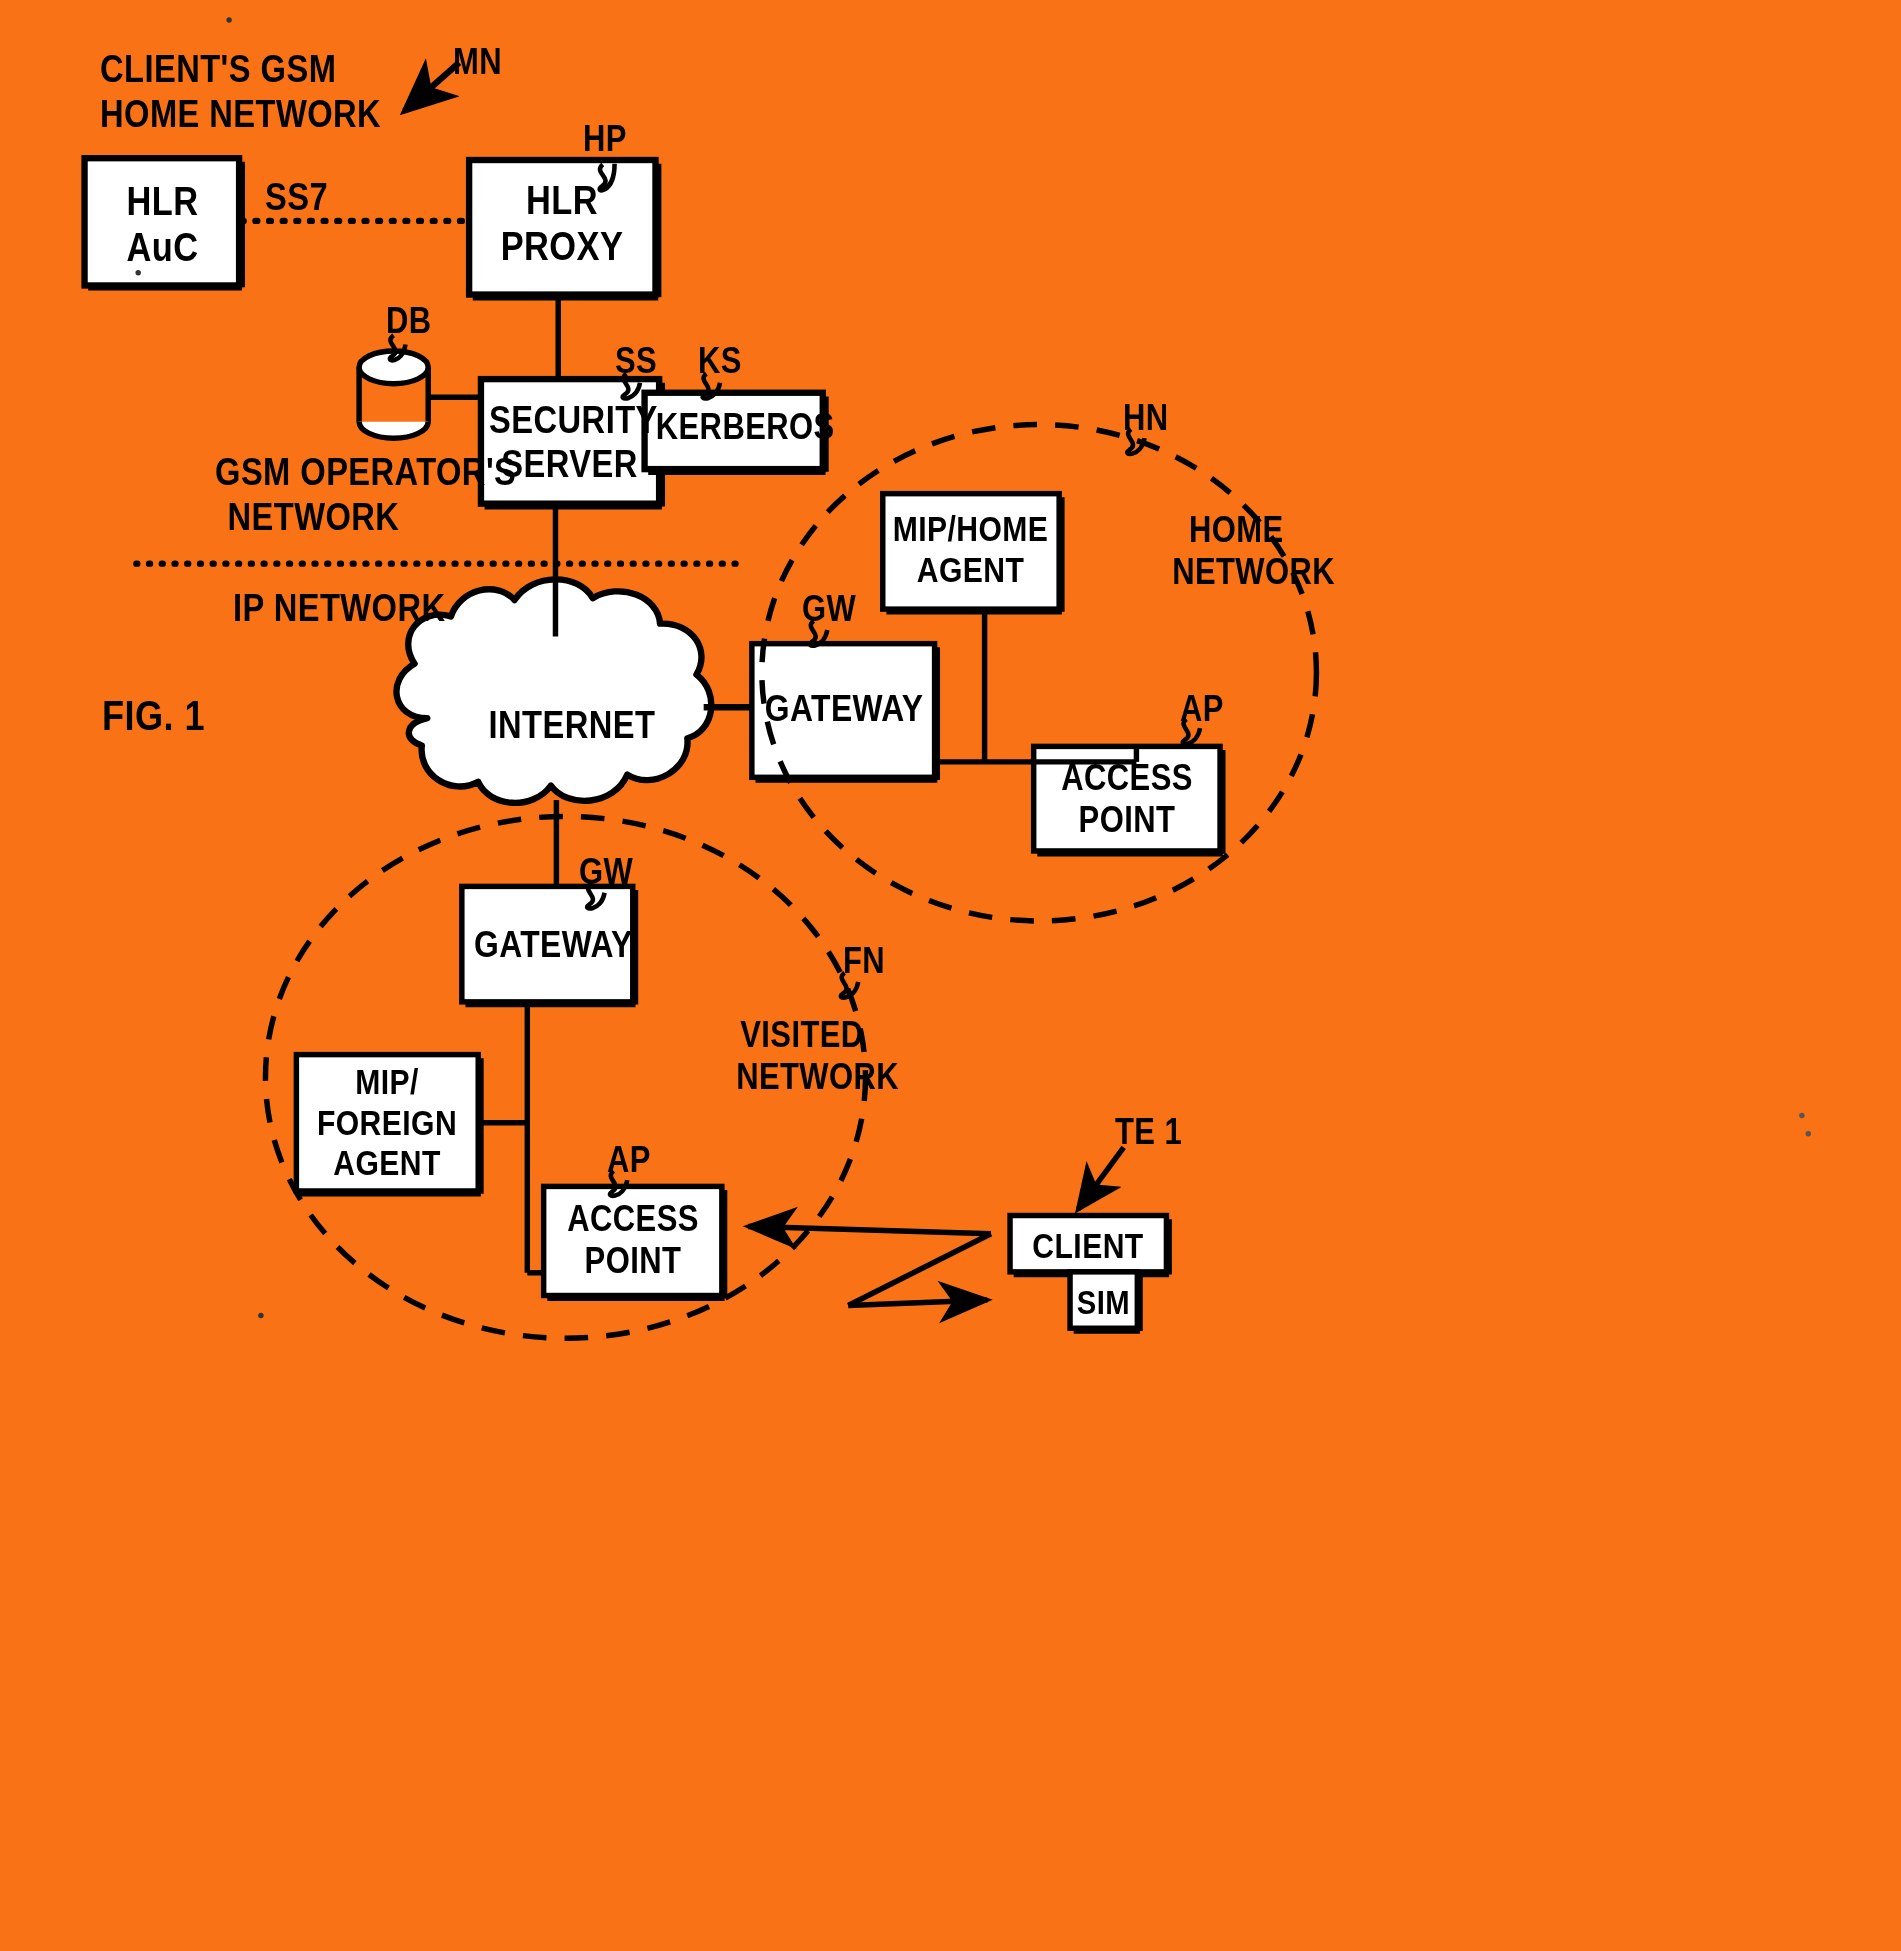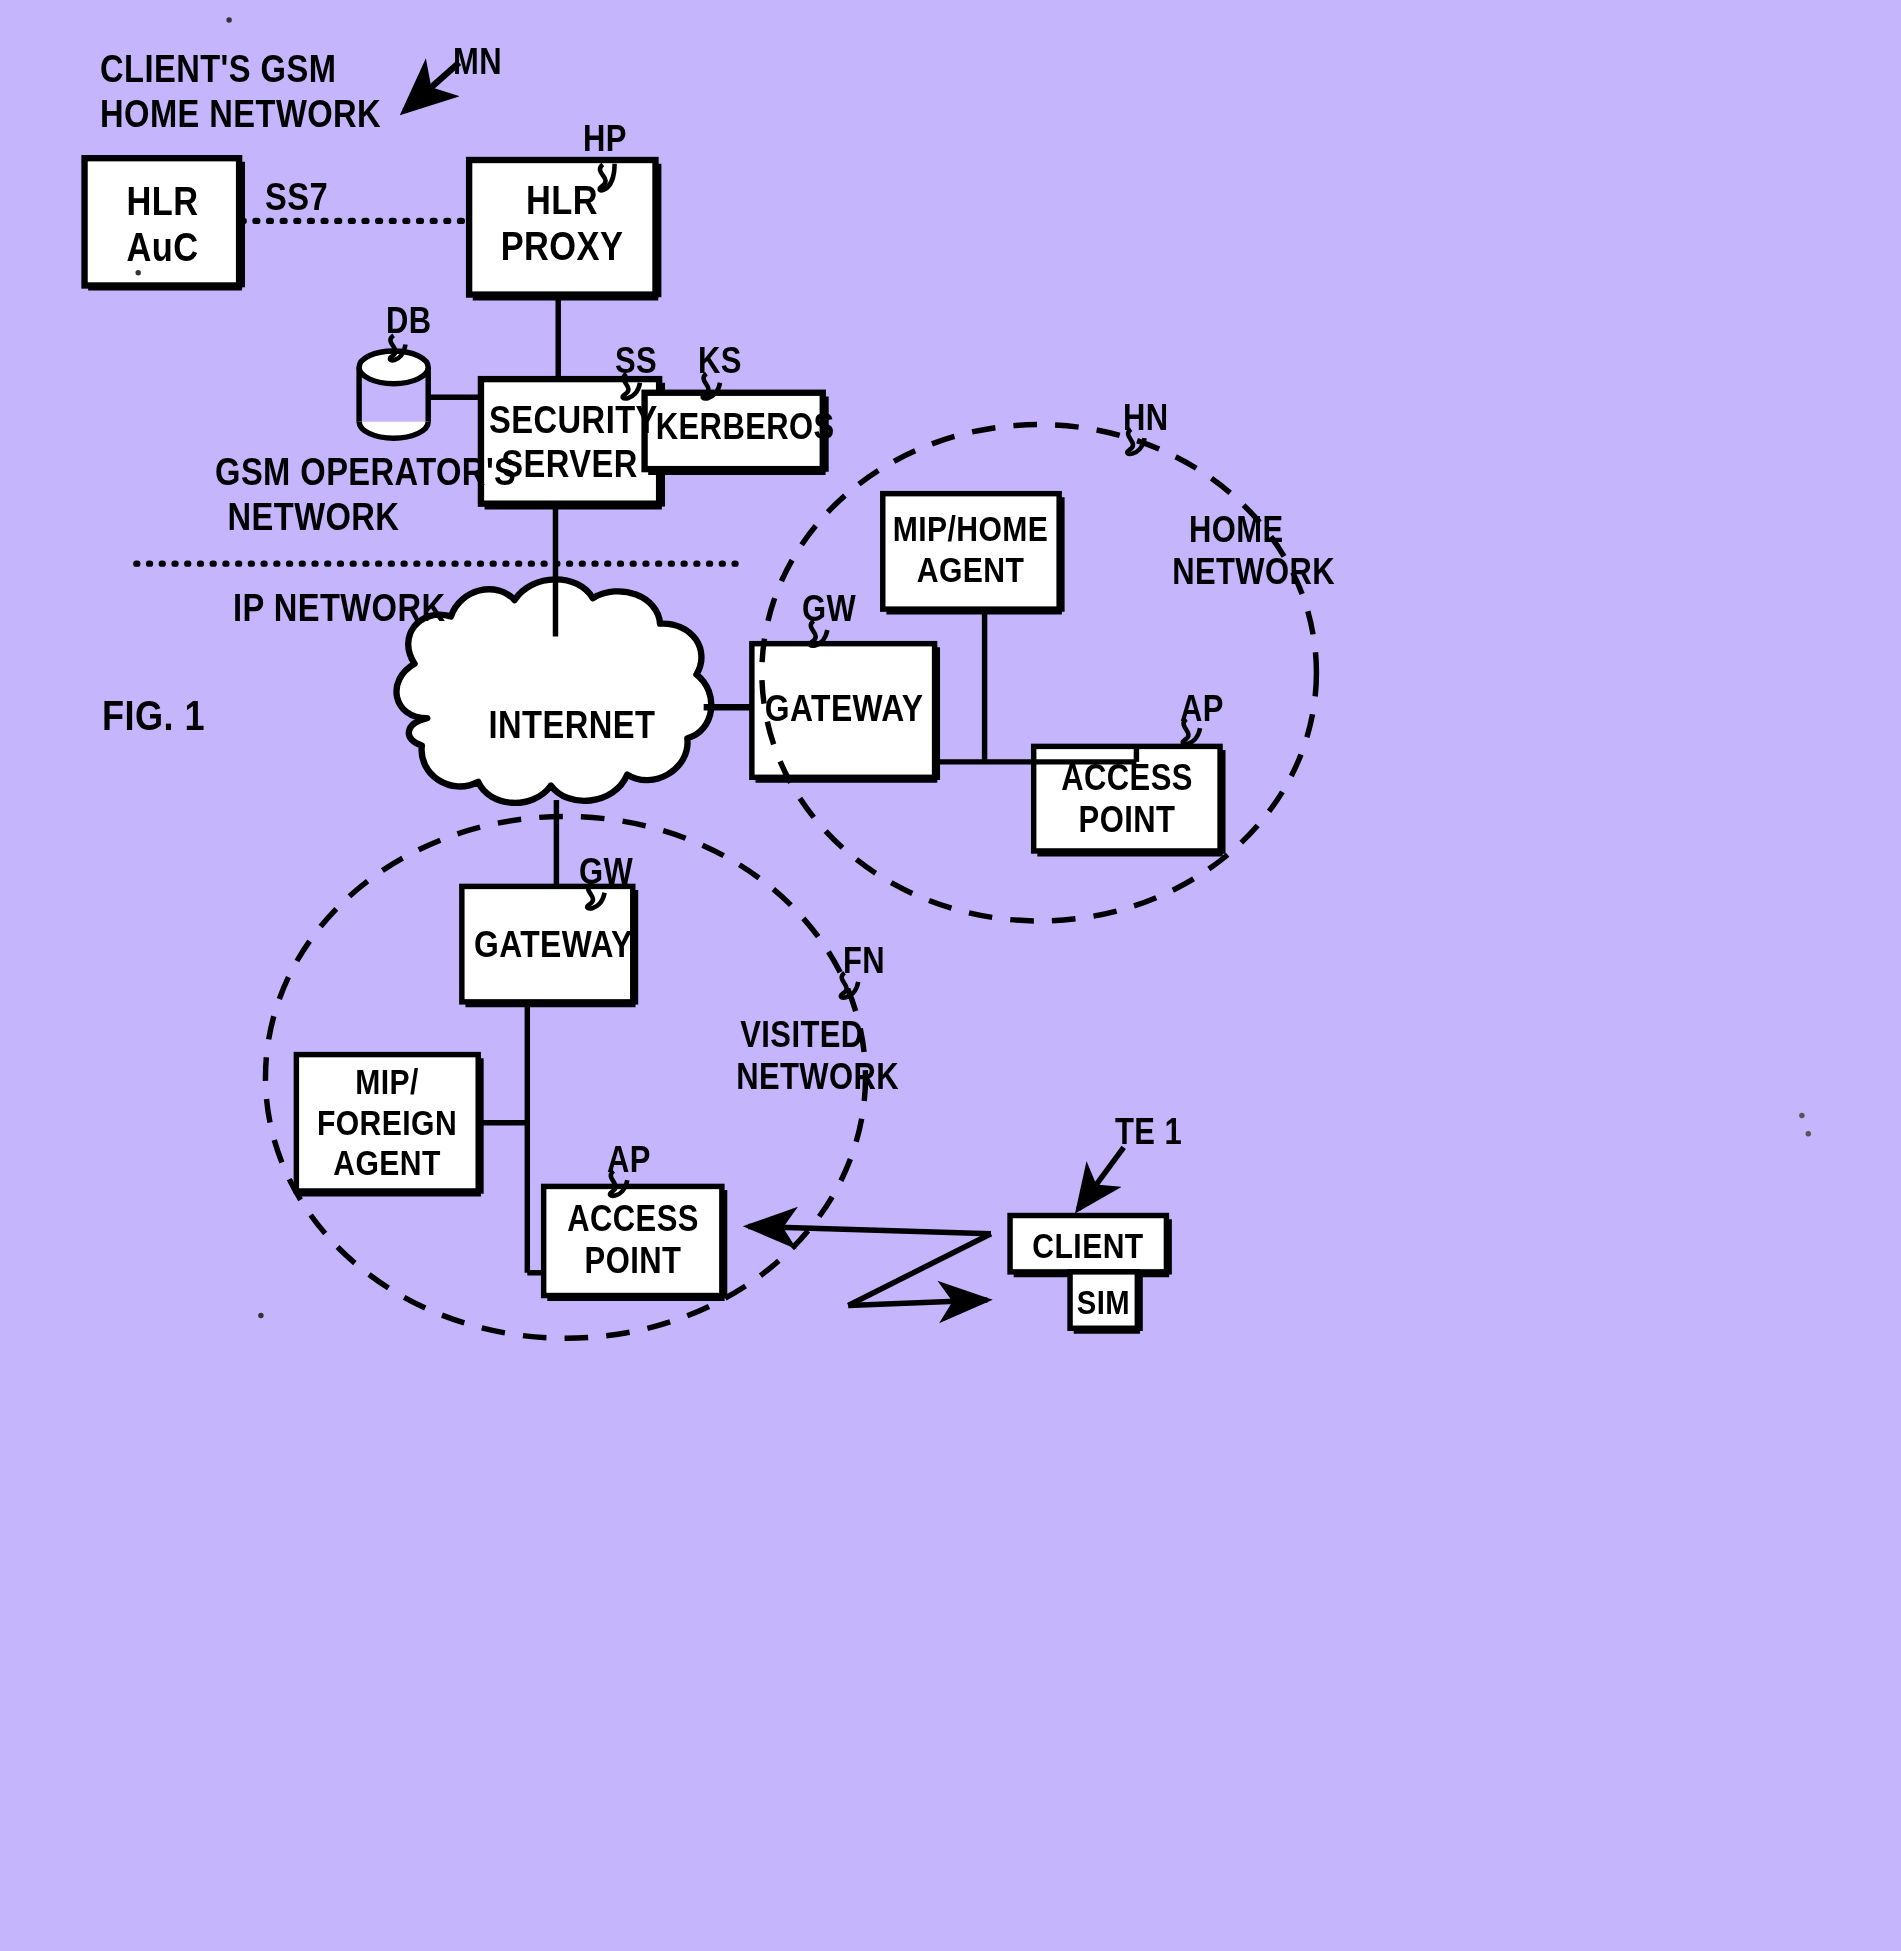--- a/index.html
+++ b/index.html
@@ -8,21 +8,21 @@
     padding: 0;
     background: #ffffff;
   }
   body {
     font-family: "Liberation Sans", sans-serif;
   }
   #root {
     position: relative;
     width: 1901px;
     height: 1951px;
-    background: #c4b5fd;
+    background: #f97316;
     overflow: hidden;
   }
   #svgLayer {
     position: absolute;
     left: 0;
     top: 0;
     width: 1901px;
     height: 1951px;
   }
   .txt {

